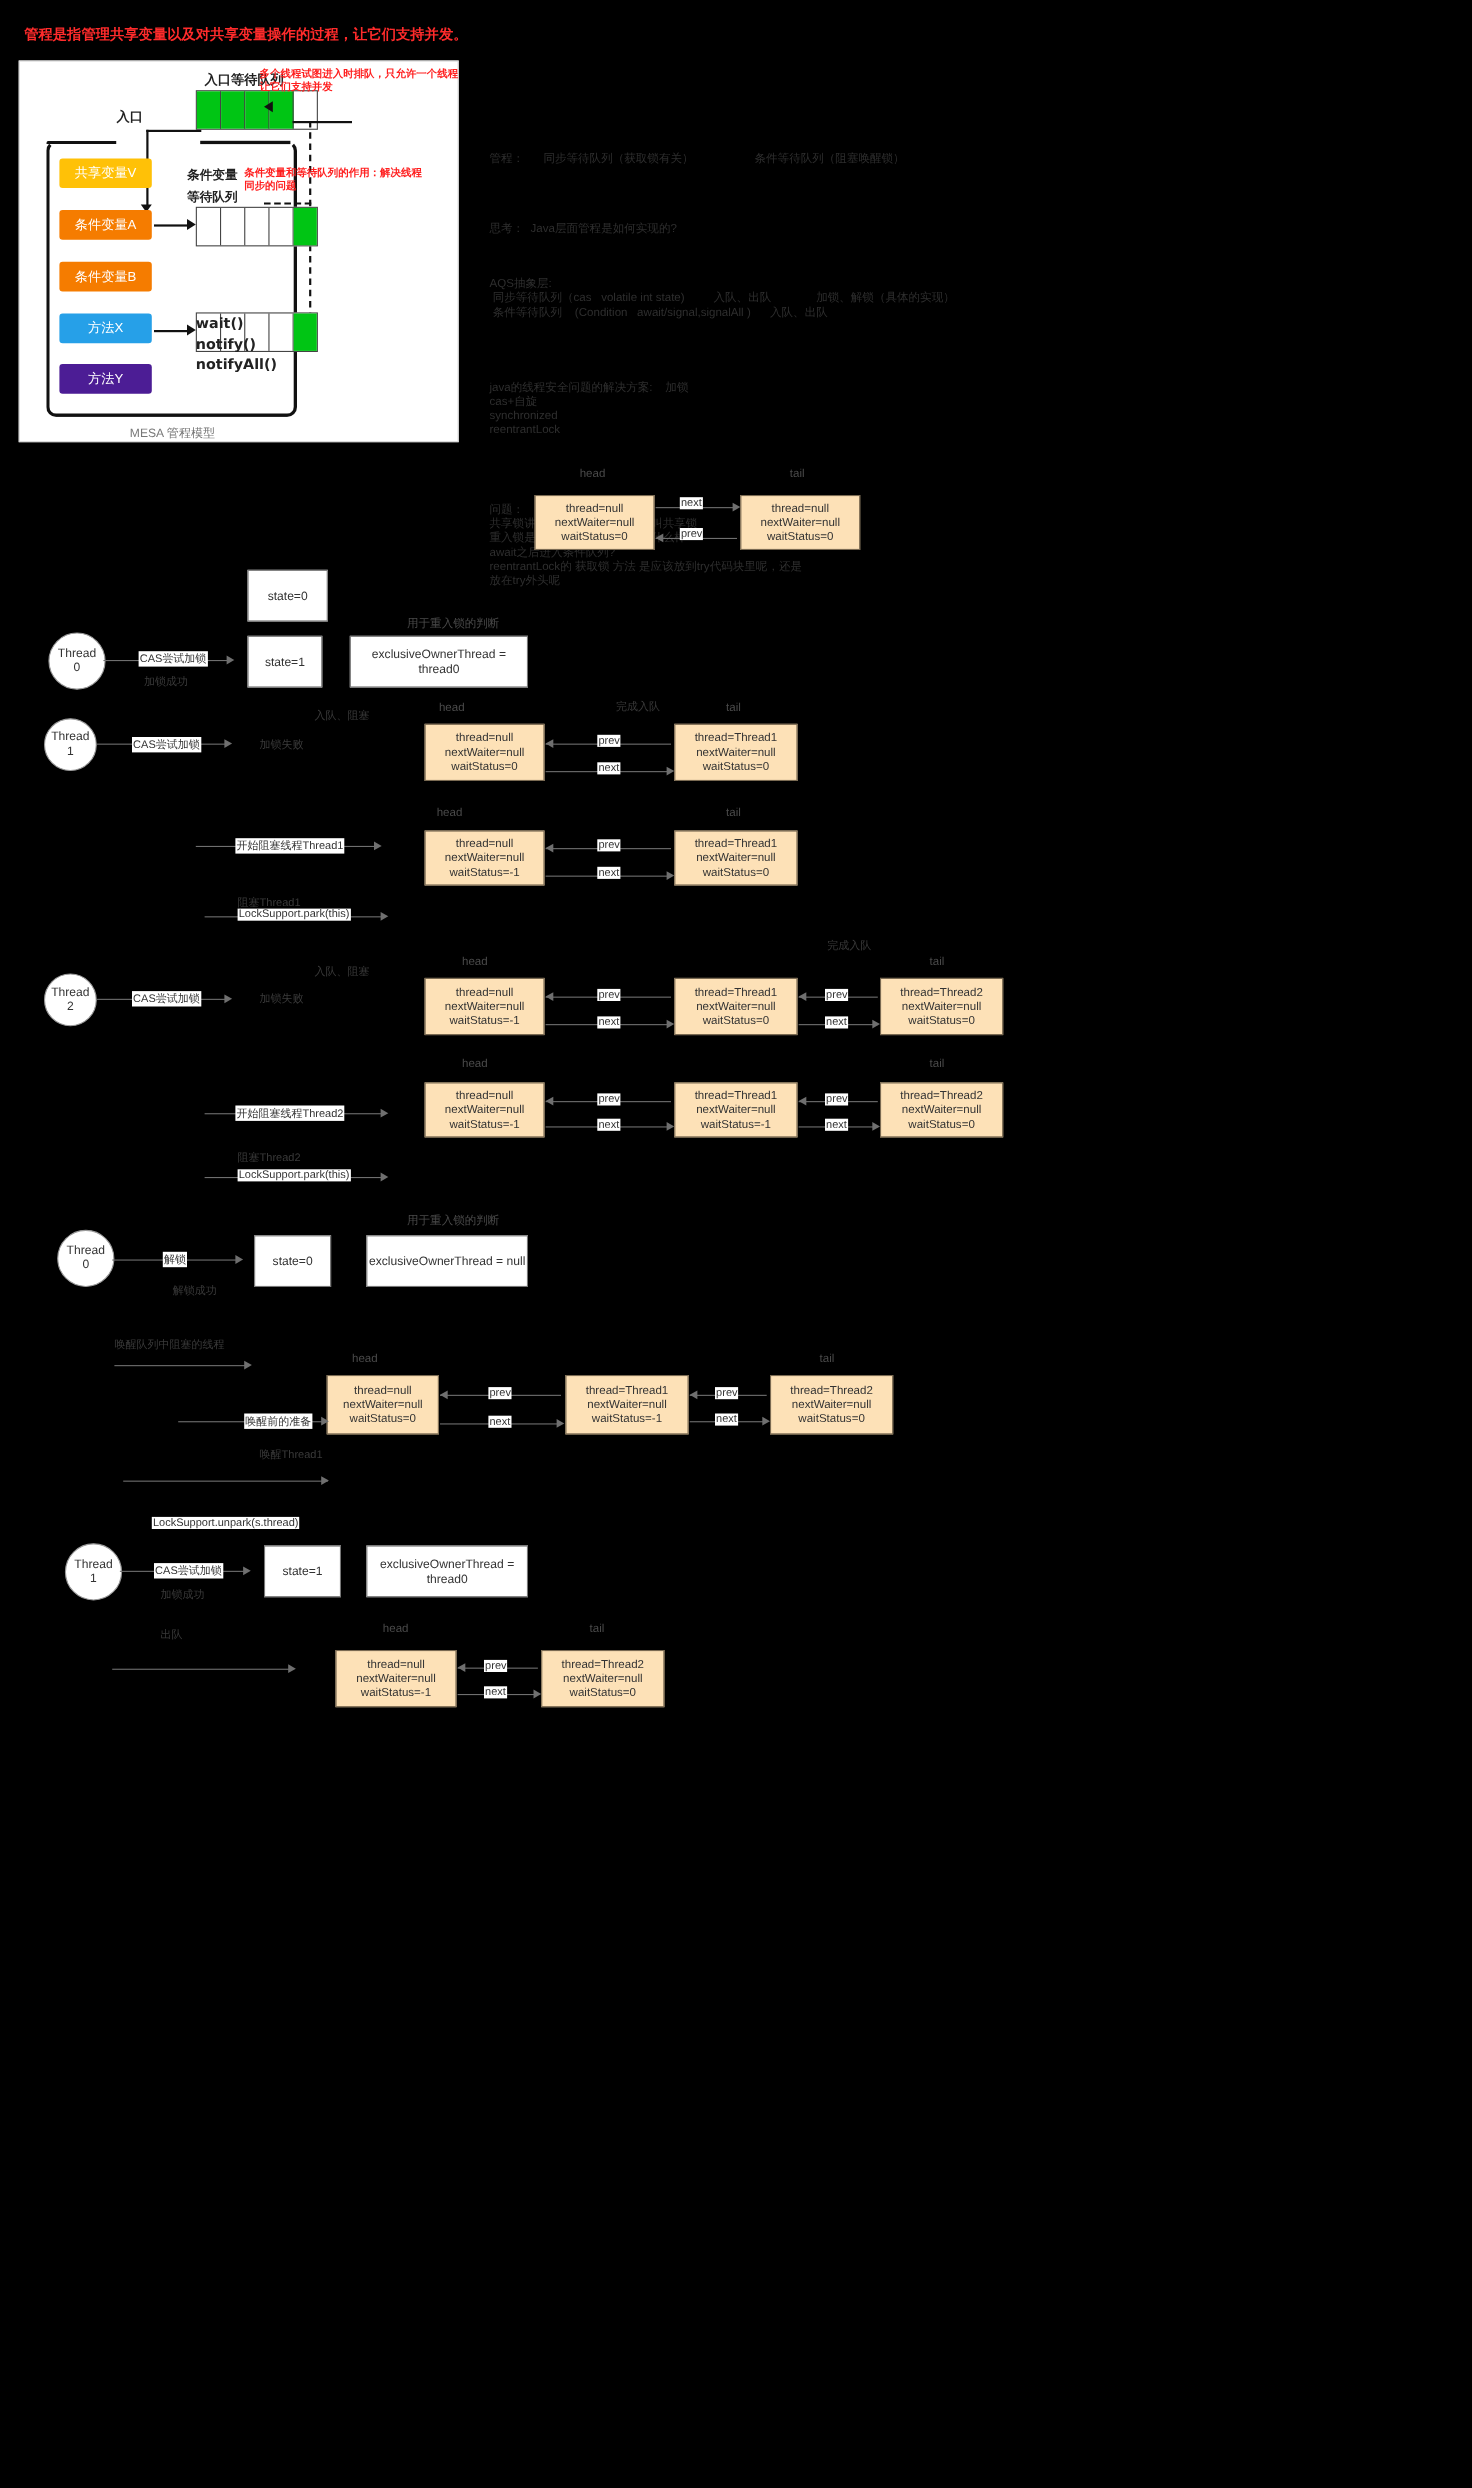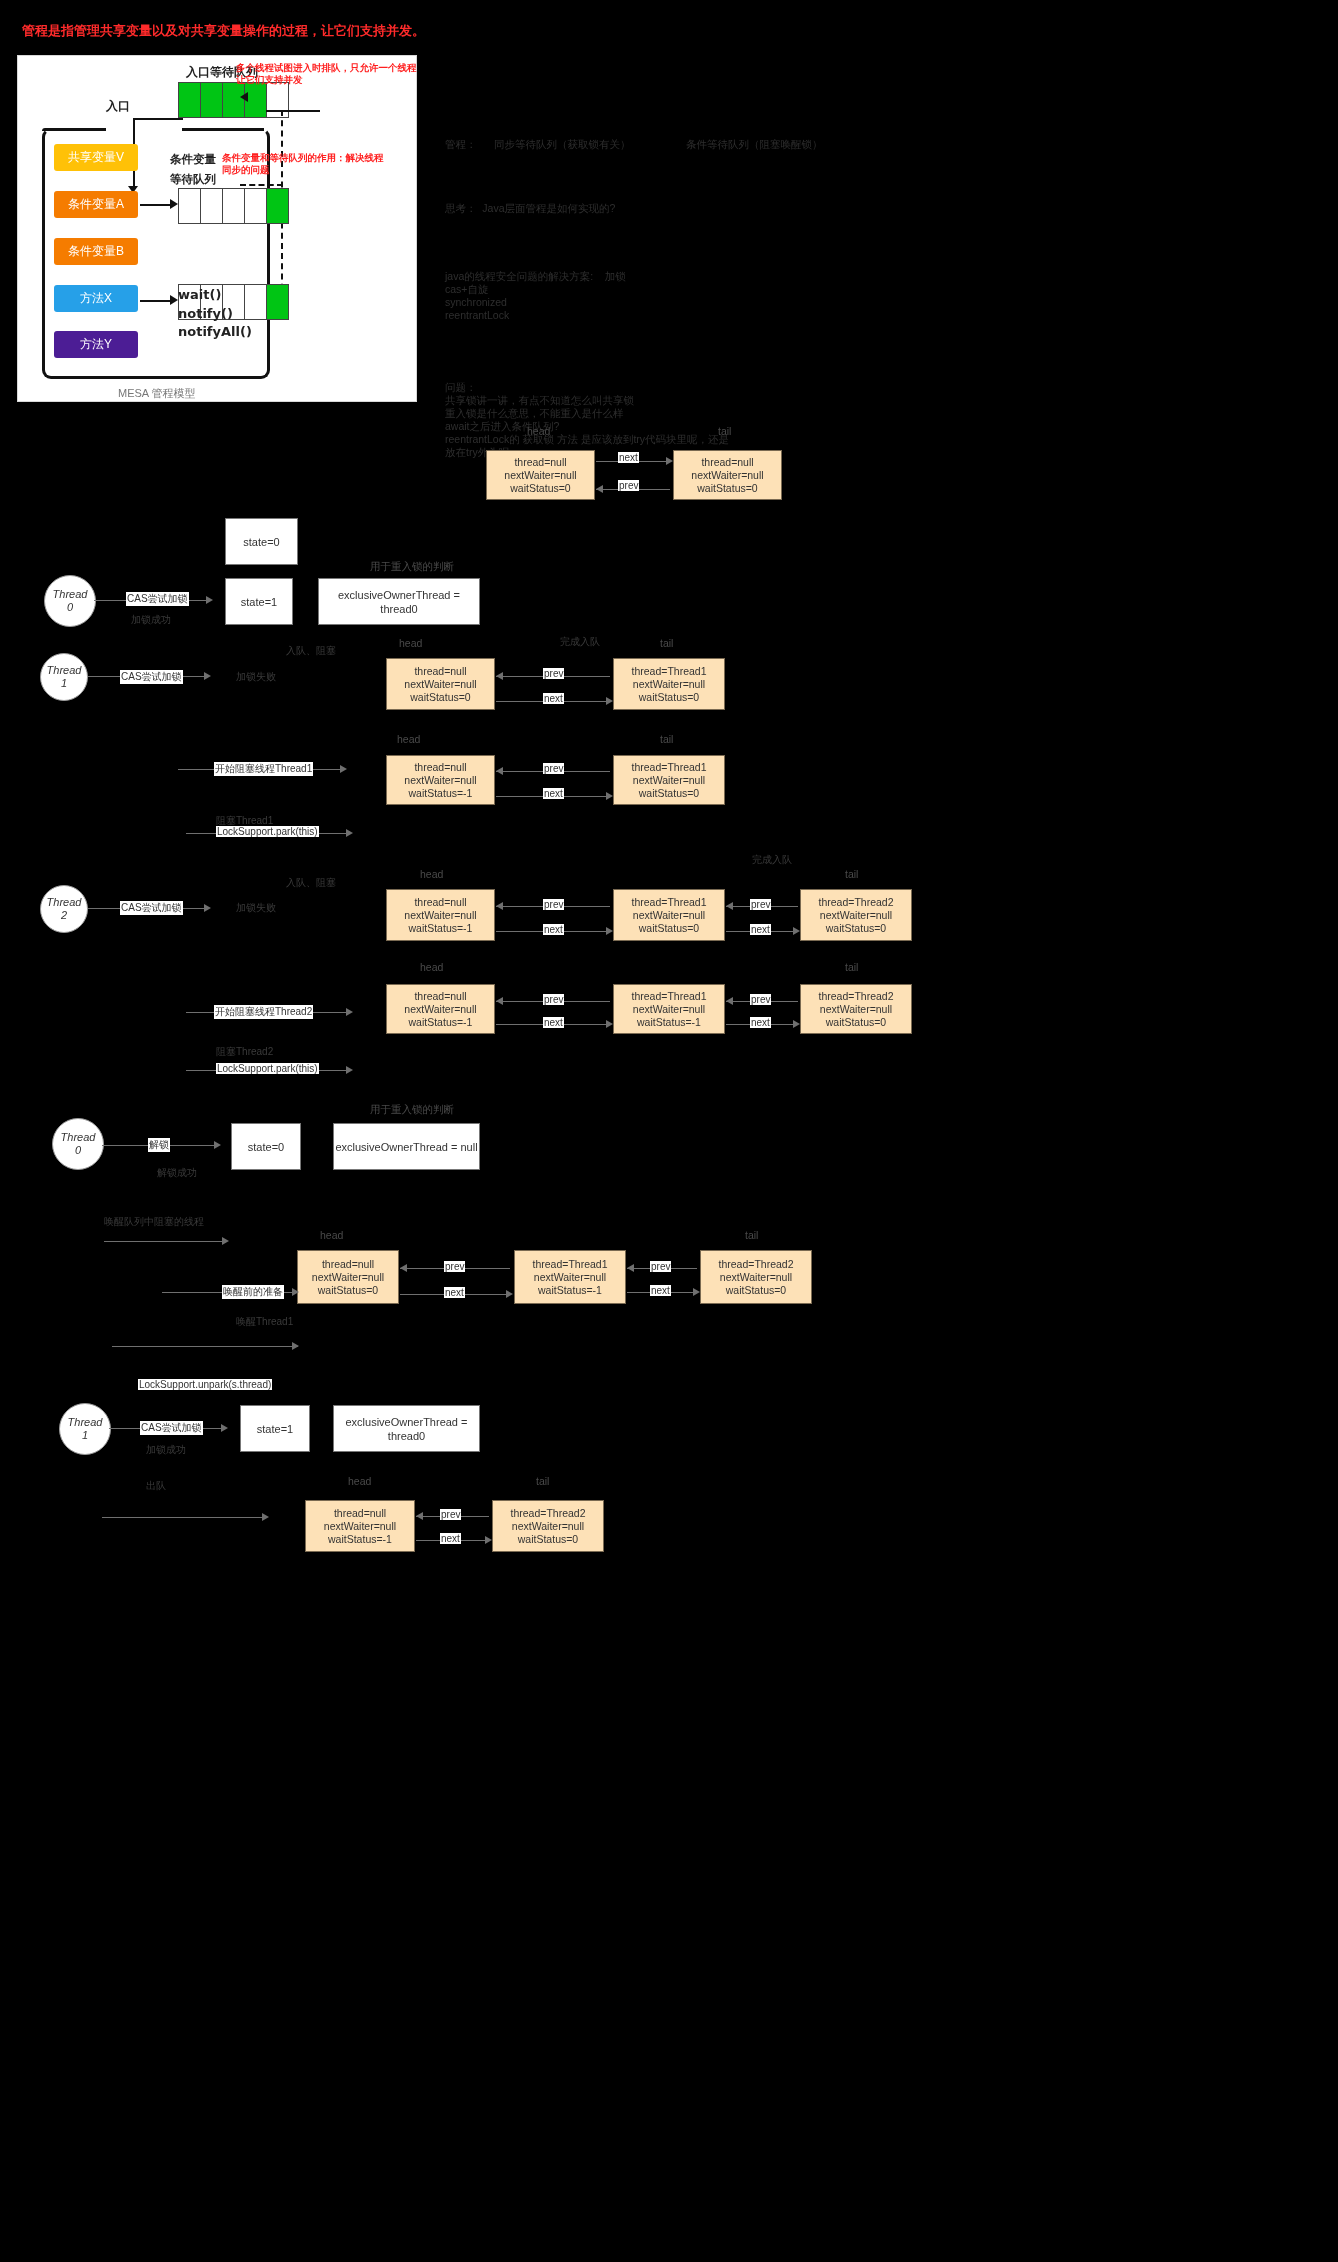--- a/index.html
+++ b/index.html
@@ -22,21 +22,21 @@
   .mq .f{background:#00c514;}
   .ann{position:absolute;color:#ff1f1f;font-size:9.5px;font-weight:bold;line-height:12px;}
   .arrowline{position:absolute;background:#111;}
 
   
   #notes{left:445px;top:112px;width:470px;color:#2e2e2e;font-size:10.5px;line-height:13px;white-space:pre;}
   #notes .blk{margin-bottom:11px;}
 
   
   .circ{position:absolute;border:1px solid #9a9a9a;border-radius:50%;background:#fff;color:#333;
-        display:flex;align-items:center;justify-content:center;text-align:center;font-size:11px;line-height:13px;font-style:italic;}
+        display:flex;align-items:center;justify-content:center;text-align:center;font-size:11px;line-height:13px;}
   .wbox{position:absolute;border:1px solid #777;background:#fff;color:#333;
         display:flex;align-items:center;justify-content:center;text-align:center;font-size:11px;line-height:14px;}
   .nbox{position:absolute;border:1px solid #7a6a52;background:#fde1b7;color:#333;
         display:flex;align-items:center;justify-content:center;text-align:center;font-size:10.5px;line-height:13px;white-space:pre-line;}
   .caption{position:absolute;color:#4a4a4a;font-size:10.5px;white-space:nowrap;}
   .grey-lbl{position:absolute;color:#3a3a3a;font-size:10px;white-space:nowrap;}
   .edge-lbl{position:absolute;background:#fff;color:#333;font-size:10px;padding:0 1px;white-space:nowrap;}
   .ln{position:absolute;height:1px;background:#6f6f6f;}
   .ar-r{position:absolute;width:0;height:0;border-left:7px solid #6f6f6f;border-top:4px solid transparent;border-bottom:4px solid transparent;}
   .ar-l{position:absolute;width:0;height:0;border-right:7px solid #6f6f6f;border-top:4px solid transparent;border-bottom:4px solid transparent;}
@@ -110,20 +110,23 @@
 </div>
 
 <div class="abs ann" style="left:236px;top:62px;width:200px;white-space:pre-line;">多个线程试图进入时排队，只允许一个线程
 让它们支持并发</div>
 <div class="abs ann" style="left:222px;top:152px;width:180px;white-space:pre-line;">条件变量和等待队列的作用：解决线程
 同步的问题</div>
 
 <div class="abs" id="notes">
   <div class="blk">管程：      同步等待队列（获取锁有关）                   条件等待队列（阻塞唤醒锁）</div>
   <div class="blk" style="margin-top:14px;">思考：  Java层面管程是如何实现的?</div>
+  <div class="blk">AQS抽象层:
+ 同步等待队列（cas   volatile int state)         入队、出队              加锁、解锁（具体的实现）
+ 条件等待队列    (Condition   await/signal,signalAll )      入队、出队</div>
   <div class="blk" style="margin-top:18px;">java的线程安全问题的解决方案:    加锁
 cas+自旋
 synchronized
 reentrantLock</div>
   <div class="blk" style="margin-top:22px;">问题：
 共享锁讲一讲，有点不知道怎么叫共享锁
 重入锁是什么意思，不能重入是什么样
 await之后进入条件队列?
 reentrantLock的 获取锁 方法 是应该放到try代码块里呢，还是
 放在try外头呢</div>

